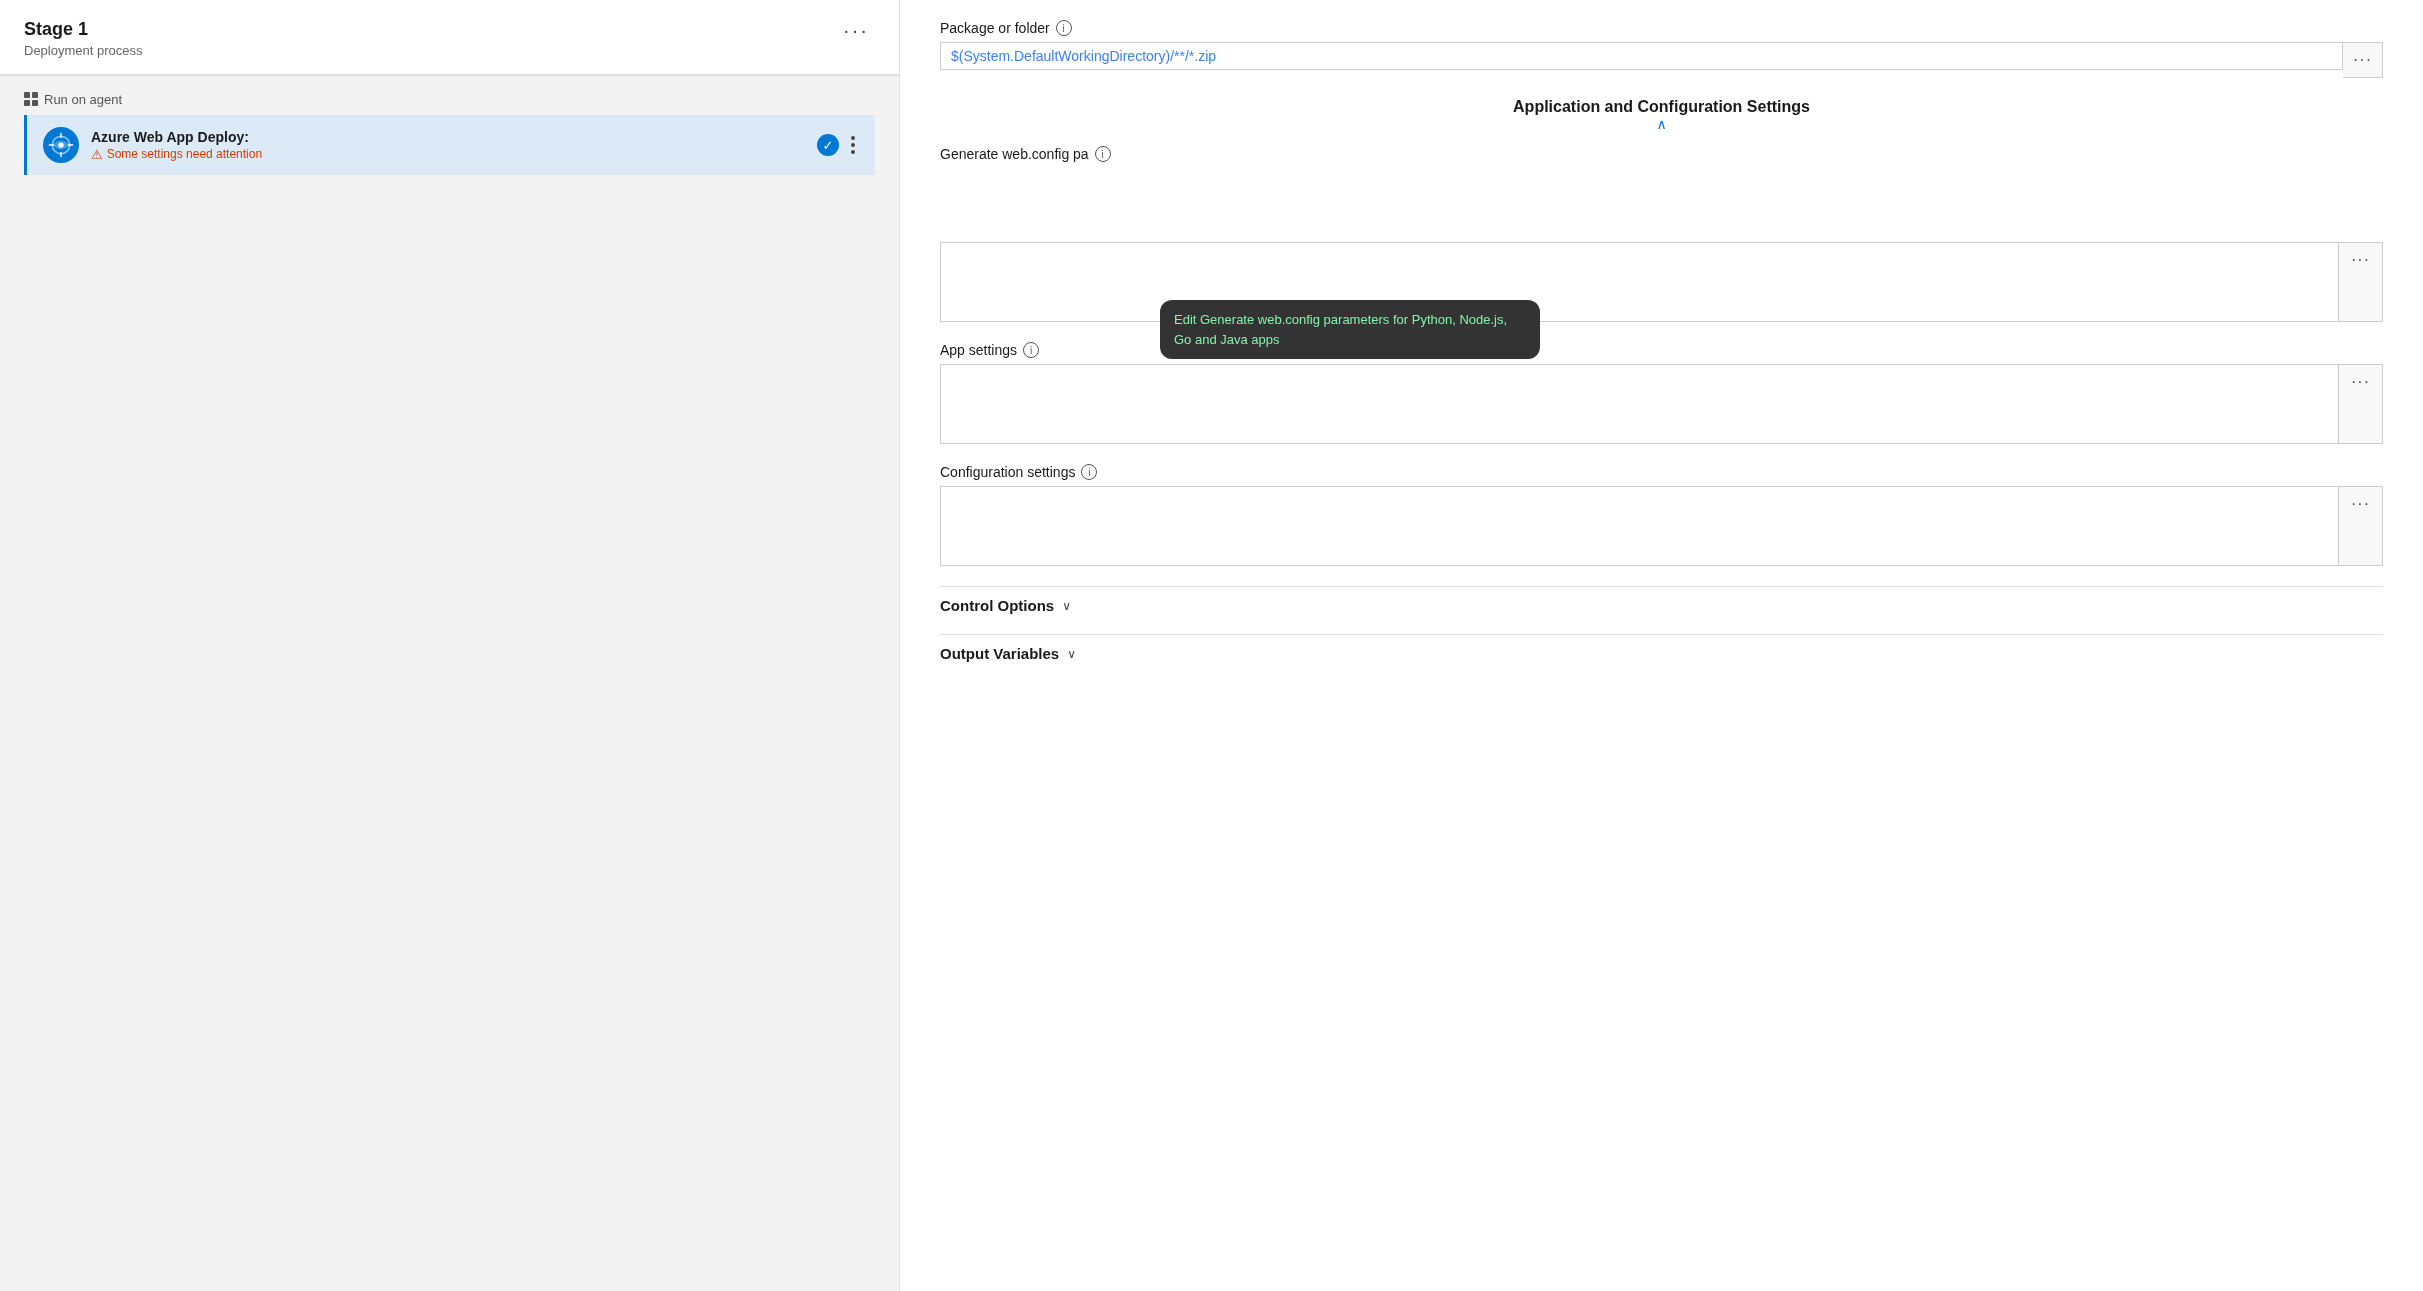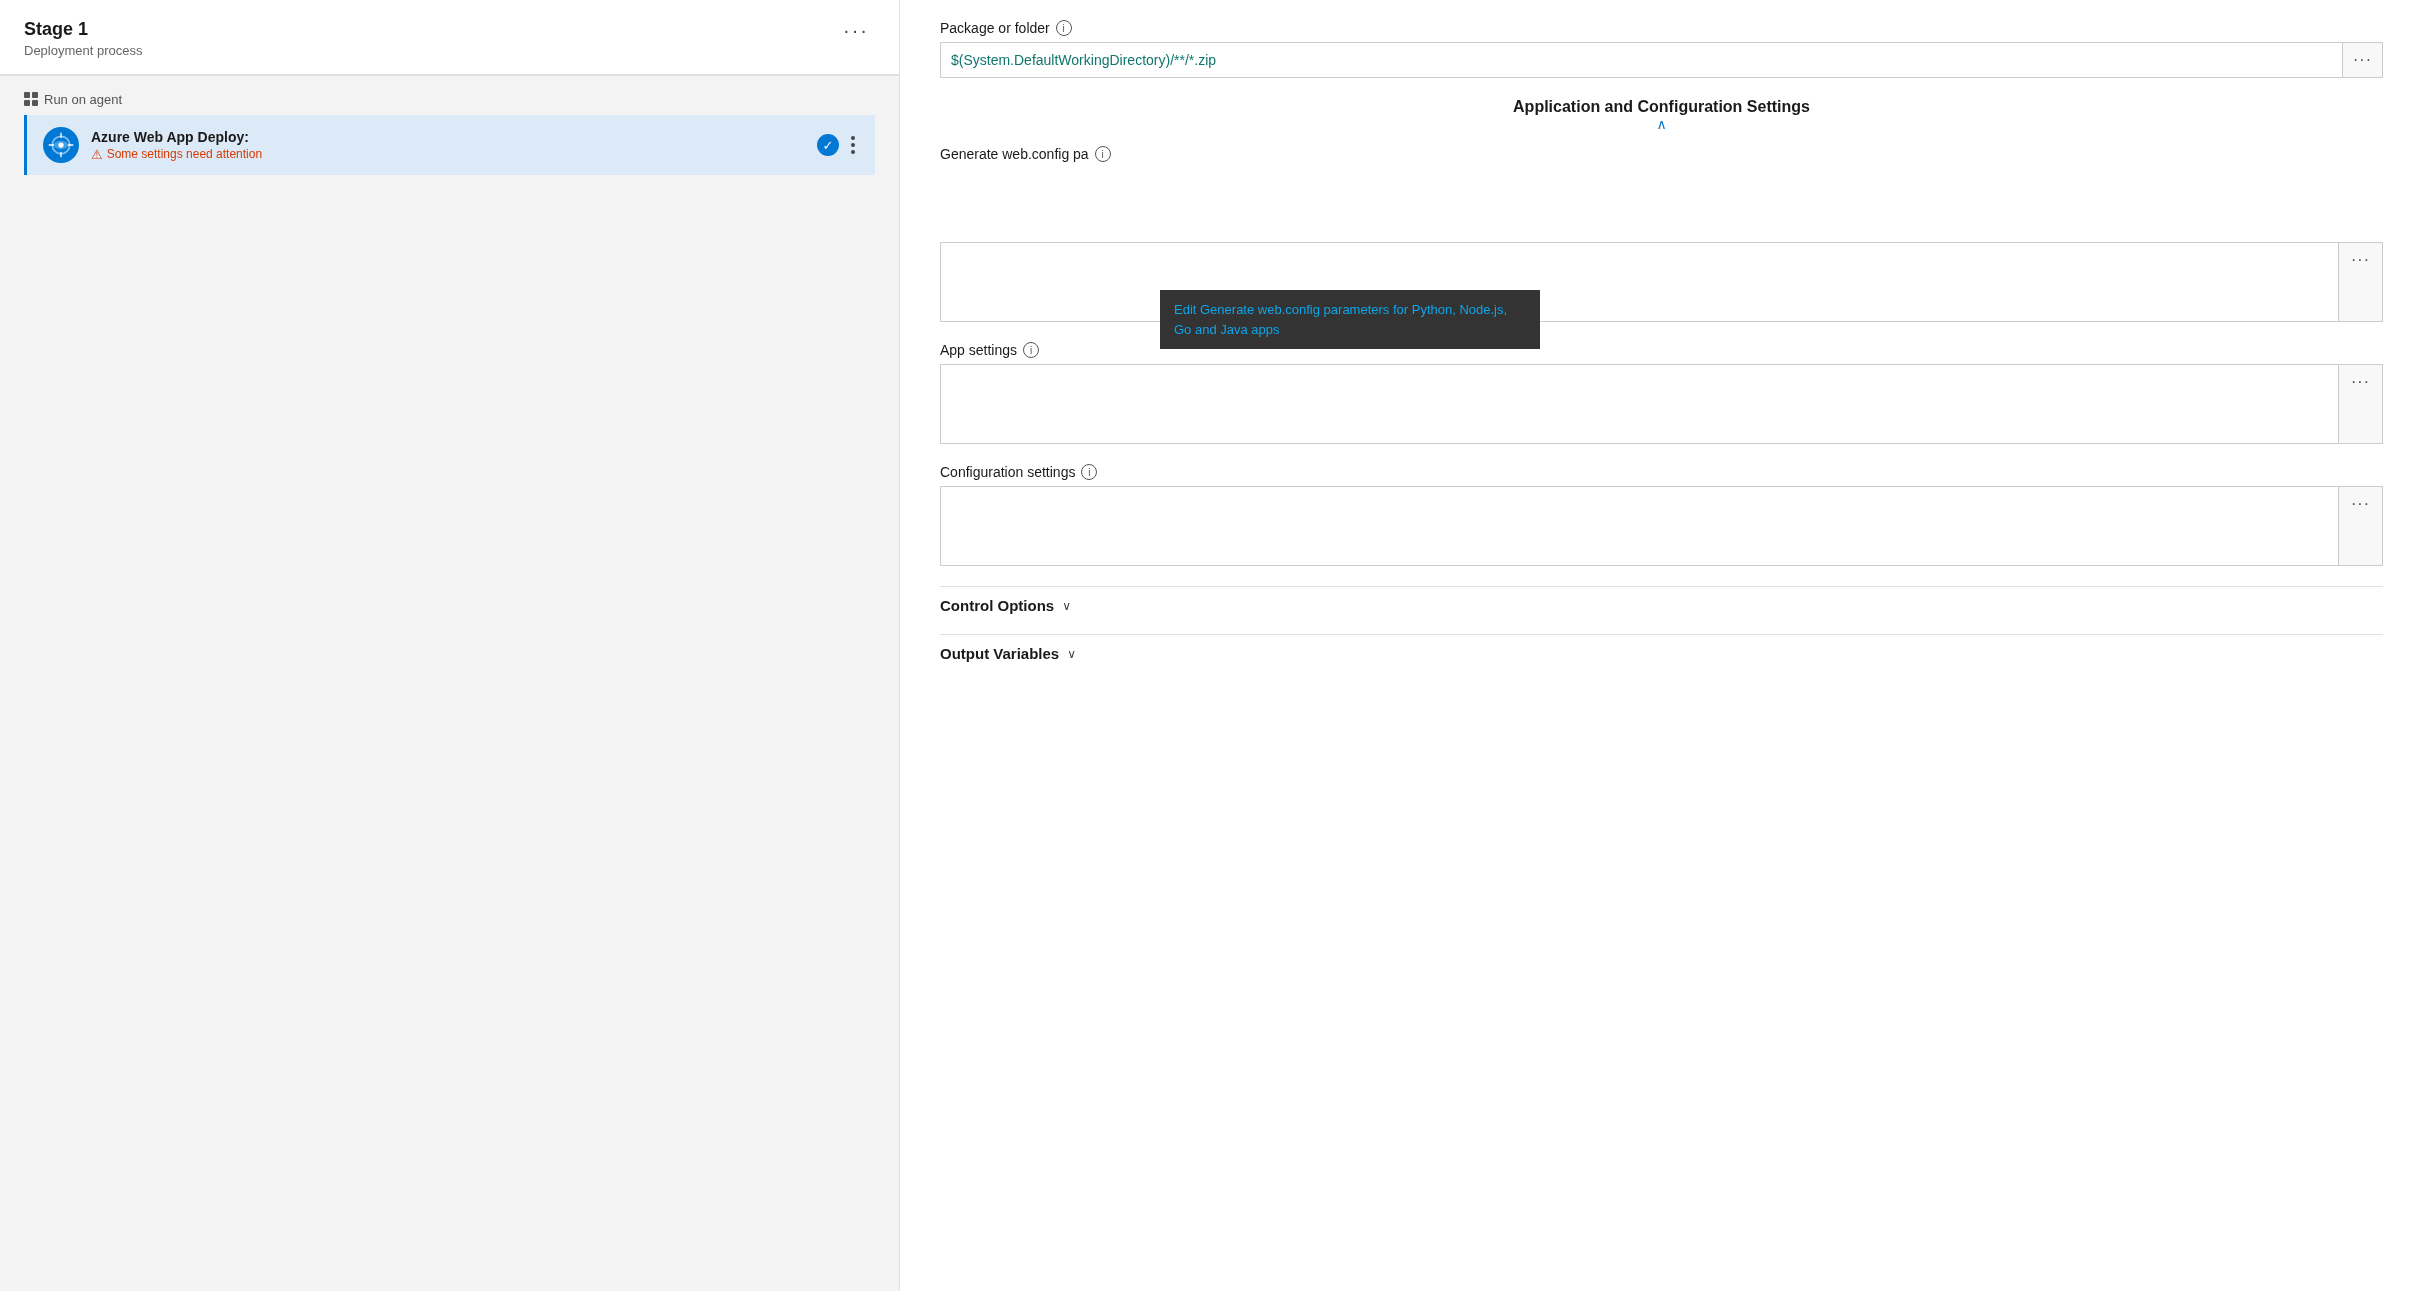--- a/index.html
+++ b/index.html
@@ -248,23 +248,23 @@
       align-items: stretch;
       gap: 0;
       margin-bottom: 20px;
     }
 
     .text-input {
       flex: 1;
       border: 1px solid #ccc;
       padding: 8px 10px;
       font-size: 14px;
-      color: #0f766e;
+      color: #3b82f6;
       outline: none;
-      height: 36px;
+      height: 28px;
     }
 
     .input-btn {
       border: 1px solid #ccc;
       border-left: none;
       background: #f8f8f8;
       padding: 0 10px;
       cursor: pointer;
       font-size: 16px;
       color: #444;
@@ -325,28 +325,28 @@
 
     .chevron-icon {
       font-size: 12px;
       color: #444;
     }
 
     
     .tooltip {
       position: absolute;
       background: #333;
-      color: #0ea5e9;
+      color: #86efac;
       padding: 10px 14px;
-      border-radius: 0;
+      border-radius: 12px;
       font-size: 13px;
       line-height: 1.5;
       width: 380px;
       z-index: 100;
-      top: 144px;
+      top: 154px;
       left: 220px;
       pointer-events: none;
     }
 
     .warning-icon {
       color: #d83b01;
       font-size: 13px;
     }
 
     .expand-icon {

